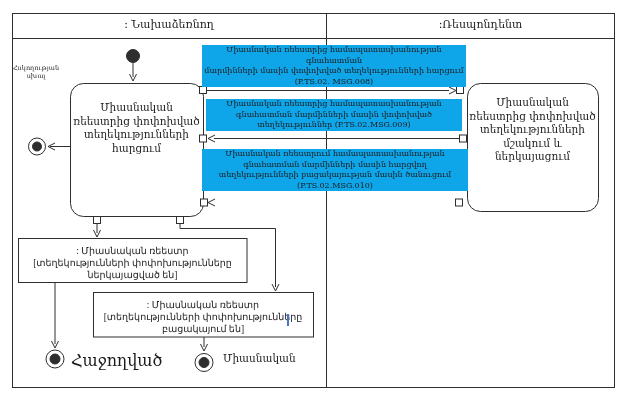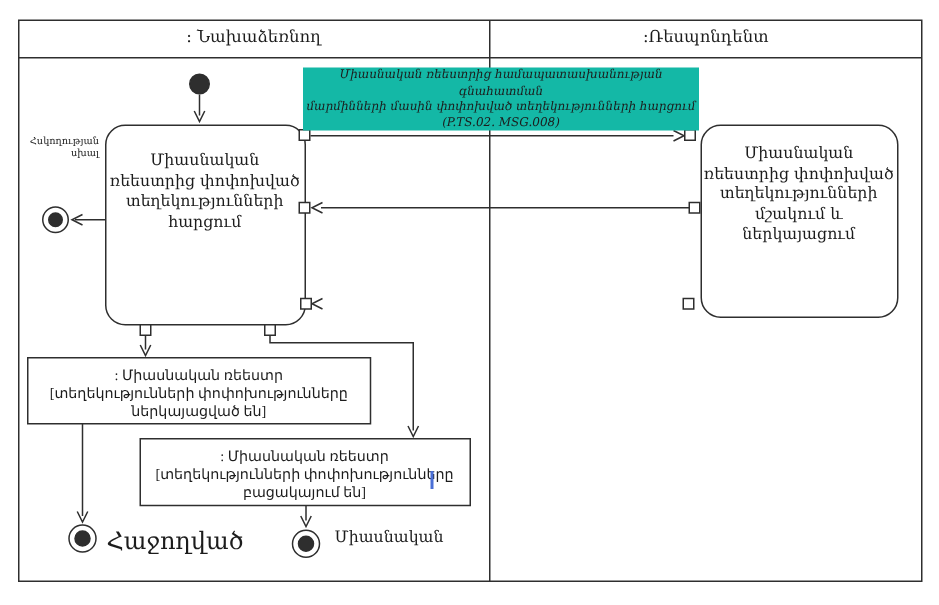--- a/index.html
+++ b/index.html
@@ -2,25 +2,25 @@
 <html><head>
 <meta charset="utf-8">
 <style>
   html,body{margin:0;padding:0;background:#ffffff;}
   .stage{position:relative;width:626px;height:403px;background:#ffffff;overflow:hidden;
          font-family:"DejaVu Serif","DejaVu Sans",serif;color:#1c1c1c;}
   .stage svg{position:absolute;left:0;top:0;z-index:1;}
   .t{position:absolute;z-index:2;white-space:pre-line;line-height:1.25;color:#1c1c1c;}
   .c{text-align:center;}
   .hl{left:12px;top:18px;width:314px;font-size:11px;}
-  .hr{left:326px;top:18px;width:289px;font-size:11px;}
-  .tiny{left:6px;top:90px;width:60px;font-size:6.5px;line-height:8px;text-align:right;}
+  .hr{left:336px;top:18px;width:289px;font-size:11px;}
+  .tiny{left:6px;top:64px;width:60px;font-size:6.5px;line-height:8px;}
   .act1{left:70px;top:101px;width:133px;font-size:10.5px;line-height:13.5px;}
   .act2{left:467px;top:96px;width:131px;font-size:10.5px;line-height:13.5px;}
-  .msg{background:#14b8a6;font-size:8px;line-height:10.5px;font-style:italic;}
+  .msg{background:#0ea5e9;font-size:8px;line-height:10.5px;}
   .m1{left:202px;top:45px;width:264px;}
   .m2{left:206px;top:99px;width:256px;}
   .m3{left:202px;top:149px;width:266px;}
   .ob{font-size:9.5px;line-height:12px;font-family:Liberation Serif, serif;}
   .ob1{left:18px;top:245px;width:229px;}
   .ob2{left:93px;top:299px;width:220px;}
   .f1{left:71px;top:351px;font-size:16px;}
   .f2{left:223px;top:352px;font-size:10.5px;}
   .caret{position:absolute;z-index:3;left:287px;top:314px;width:2px;height:12px;background:#4a6fd6;}
 </style>
@@ -97,20 +97,27 @@
 հարցում</div>
   <div class="t c act2">Միասնական
 ռեեստրից փոփոխված
 տեղեկությունների
 մշակում և
 ներկայացում</div>
 
   <div class="t c msg m1">Միասնական ռեեստրից համապատասխանության գնահատման
 մարմինների մասին փոփոխված տեղեկությունների հարցում
 (P.TS.02. MSG.008)</div>
+  <div class="t c msg m2">Միասնական ռեեստրից համապատասխանության
+գնահատման մարմինների մասին փոփոխված
+տեղեկություններ (P.TS.02.MSG.009)</div>
+  <div class="t c msg m3">Միասնական ռեեստրում համապատասխանության
+գնահատման մարմինների մասին հարցվող
+տեղեկությունների բացակայության մասին ծանուցում
+(P.TS.02.MSG.010)</div>
 
   <div class="t c ob ob1">: Միասնական ռեեստր
 [տեղեկությունների փոփոխությունները ներկայացված են]</div>
   <div class="t c ob ob2">: Միասնական ռեեստր
 [տեղեկությունների փոփոխությունները բացակայում են]</div>
 
   <div class="t f1">Հաջողված</div>
   <div class="t f2">Միասնական</div>
 
   <div class="caret"></div>

